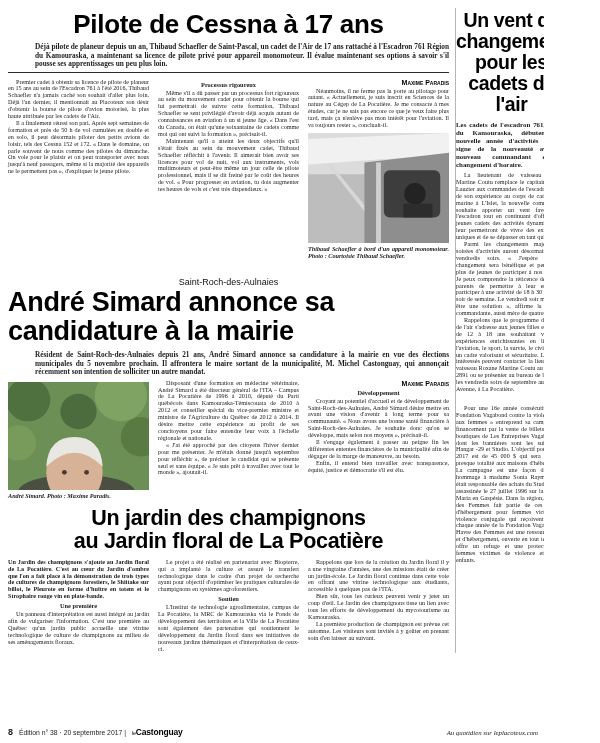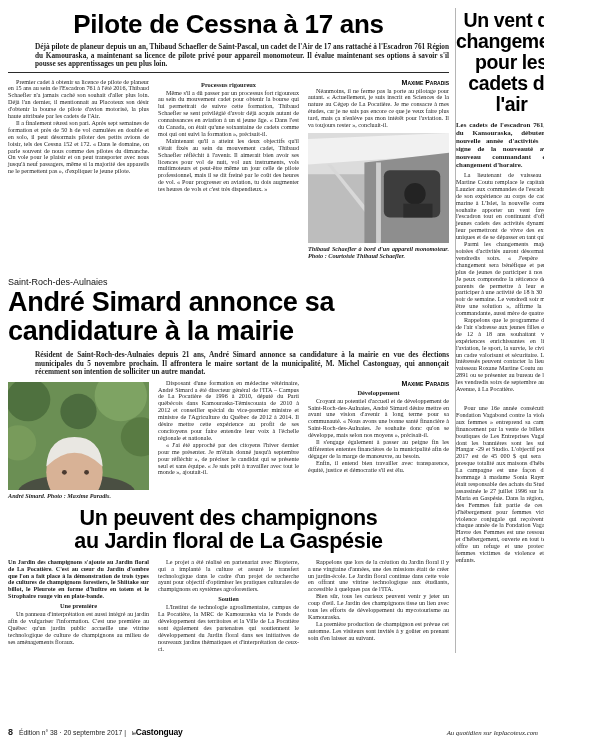--- a/index.html
+++ b/index.html
@@ -20,21 +20,21 @@
   .h-sans { font-family: "Liberation Sans", sans-serif; font-weight: 700; letter-spacing: -0.3px; color:#000; }
   .headline-1 { font-size: 26px; line-height: 28px; text-align: center; margin: 2px 0 5px; }
   .headline-2 { font-size: 27px; line-height: 29px; margin: 1px 0 5px; }
   .headline-3 { font-size: 21.5px; line-height: 23px; text-align: center; margin: 8px 0 6px; }
   .rail-headline { font-size: 19.5px; line-height: 21px; text-align: center; margin: 2px 0 6px; letter-spacing: -0.4px; }
 
   .deck { font-weight: 700; font-size: 7.3px; line-height: 8.5px; text-align: justify; margin-bottom: 3px; margin-left: 27px; }
   .rail-deck { font-weight: 700; font-size: 6.9px; line-height: 8px; text-align: justify; margin-bottom: 3px; }
   .rule { border: none; border-top: 1px solid #2a2a2a; margin: 3px 0 6px; }
 
-  .kicker { font-family: "Liberation Sans", sans-serif; font-size: 9px; text-align: left; margin: 18px 0 1px; color:#111; }
+  .kicker { font-family: "Liberation Sans", sans-serif; font-size: 9px; text-align: center; margin: 18px 0 1px; color:#111; }
 
   .cols { display: flex; gap: 9px; }
   .col { flex: 1; min-width: 0; }
   .body-text p {
     font-size: 6.15px; line-height: 6.9px;
     text-align: justify; text-indent: 8px;
   }
   .subhead { font-size: 6.4px; line-height: 8px; font-weight: 700; text-align: center; margin: 2px 0 1px; }
   .byline { font-family: "Liberation Sans", sans-serif; font-variant: small-caps; font-weight: 700; font-size: 7px; text-align: right; margin-bottom: 2px; color:#000; }
 
@@ -127,22 +127,22 @@
             <div class="subhead">Développement</div>
             <p>Croyant au potentiel d'accueil et de développement de Saint-Roch-des-Aulnaies, André Simard désire mettre en avant une vision d'avenir à long terme pour sa communauté. « Nous avons une bonne santé financière à Saint-Roch-des-Aulnaies. Je souhaite donc qu'on se développe, mais selon nos moyens », précisait-il.</p>
             <p>Il s'engage également à passer au peigne fin les différentes ententes financières de la municipalité afin de dégager de la marge de manœuvre, au besoin.</p>
             <p>Enfin, il entend bien travailler avec transparence, équité, justice et démocratie s'il est élu.</p>
           </div>
         </div>
       </div>
 
       <div>
         <div class="h-sans headline-3">
-          <span style="display:block">Un peuvent des champignons</span>
-          <span style="display:block">au Jardin floral de La Gaspésie</span>
+          <span style="display:block">Un jardin des champignons</span>
+          <span style="display:block">au Jardin floral de La Pocatière</span>
         </div>
         <div class="cols body-text">
           <div class="col">
             <p style="font-weight:700; text-indent:0;">Un Jardin des champignons s'ajoute au Jardin floral de La Pocatière. C'est au cœur du Jardin d'ombre que l'on a fait place à la démonstration de trois types de cultures de champignons forestiers, le Shiitake sur billot, le Pleurote en forme d'huître en totem et le Strophaire rouge vin en plate-bande.</p>
             <div class="subhead">Une première</div>
             <p>Un panneau d'interprétation est aussi intégré au jardin afin de vulgariser l'information. C'est une première au Québec qu'un jardin public accueille une vitrine technologique de culture de champignons au milieu de ses aménagements floraux.</p>
           </div>
           <div class="col">
             <p>Le projet a été réalisé en partenariat avec Biopterre, qui a implanté la culture et assuré le transfert technologique dans le cadre d'un projet de recherche ayant pour objectif d'optimiser les pratiques culturales de champignons en systèmes agroforestiers.</p>
             <div class="subhead">Soutien</div>

